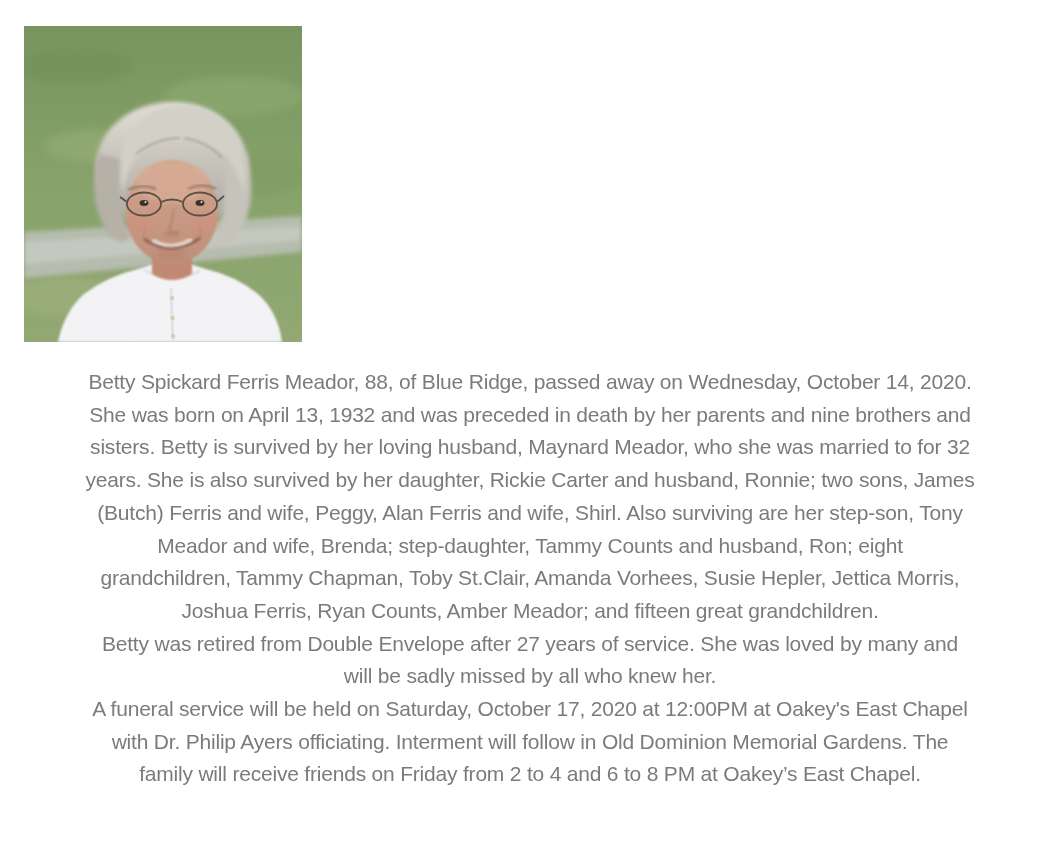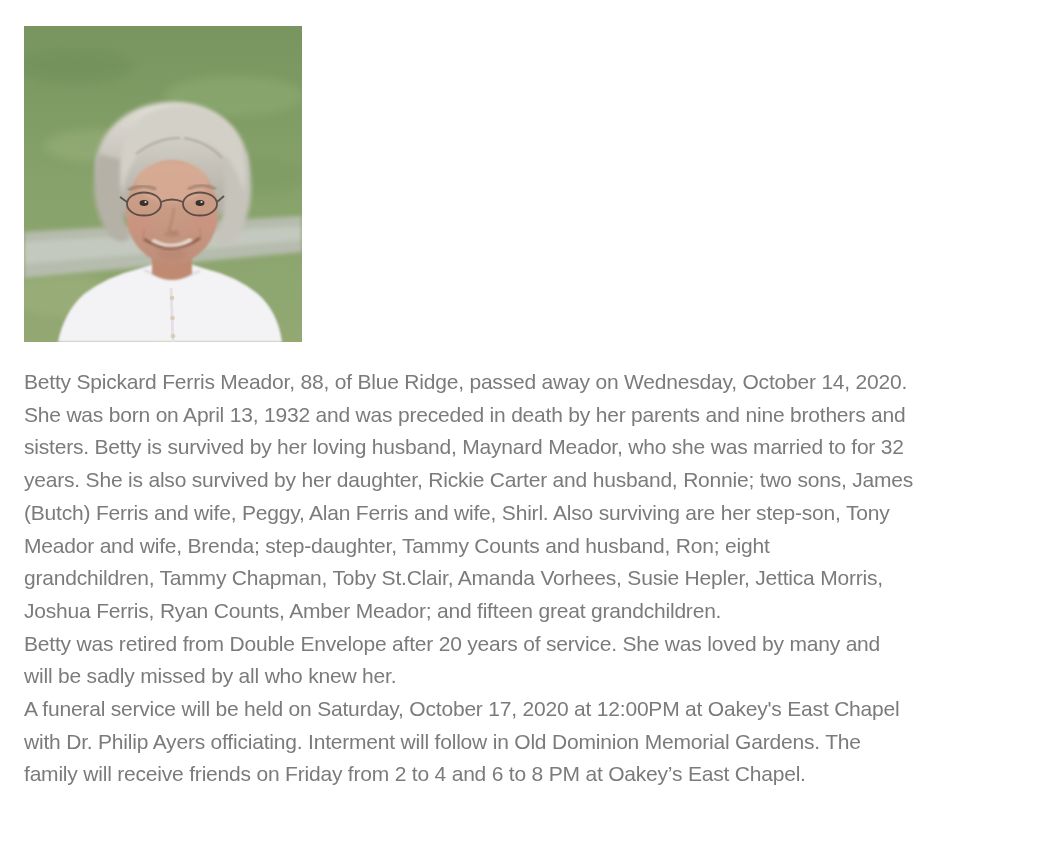--- a/index.html
+++ b/index.html
@@ -16,21 +16,21 @@
   figure.photo svg { display: block; width: 278px; height: 316px; }
   .obituary {
     margin-top: 24px;
     width: 1012px;
     color: var(--text-color, #7b7b7b);
     font-size: 21px;
     line-height: 32.7px;
     letter-spacing: -0.2px;
     font-weight: 400;
   }
-  .obituary p { margin: 0; white-space: pre-line; }
+  .obituary p { margin: 0; white-space: pre-line; text-align: center; }
 </style>
 </head>
 <body style="background: rgb(255, 255, 255);">
 
 <div class="page">
 
   <figure class="photo">
     <svg viewBox="0 0 278 316" xmlns="http://www.w3.org/2000/svg">
       <defs>
         <linearGradient id="grassGrad" x1="0" y1="0" x2="0" y2="1">
@@ -132,20 +132,20 @@
 
   <div class="obituary">
     <p>Betty Spickard Ferris Meador, 88, of Blue Ridge, passed away on Wednesday, October 14, 2020.
 She was born on April 13, 1932 and was preceded in death by her parents and nine brothers and
 sisters. Betty is survived by her loving husband, Maynard Meador, who she was married to for 32
 years. She is also survived by her daughter, Rickie Carter and husband, Ronnie; two sons, James
 (Butch) Ferris and wife, Peggy, Alan Ferris and wife, Shirl. Also surviving are her step-son, Tony
 Meador and wife, Brenda; step-daughter, Tammy Counts and husband, Ron; eight
 grandchildren, Tammy Chapman, Toby St.Clair, Amanda Vorhees, Susie Hepler, Jettica Morris,
 Joshua Ferris, Ryan Counts, Amber Meador; and fifteen great grandchildren.</p>
-    <p>Betty was retired from Double Envelope after 20 years of service. She was loved by many and
+    <p>Betty was retired from Double Envelope after 27 years of service. She was loved by many and
 will be sadly missed by all who knew her.</p>
     <p>A funeral service will be held on Saturday, October 17, 2020 at 12:00PM at Oakey's East Chapel
 with Dr. Philip Ayers officiating. Interment will follow in Old Dominion Memorial Gardens. The
 family will receive friends on Friday from 2 to 4 and 6 to 8 PM at Oakey’s East Chapel.</p>
   </div>
 
 </div>
 
 </body></html>

